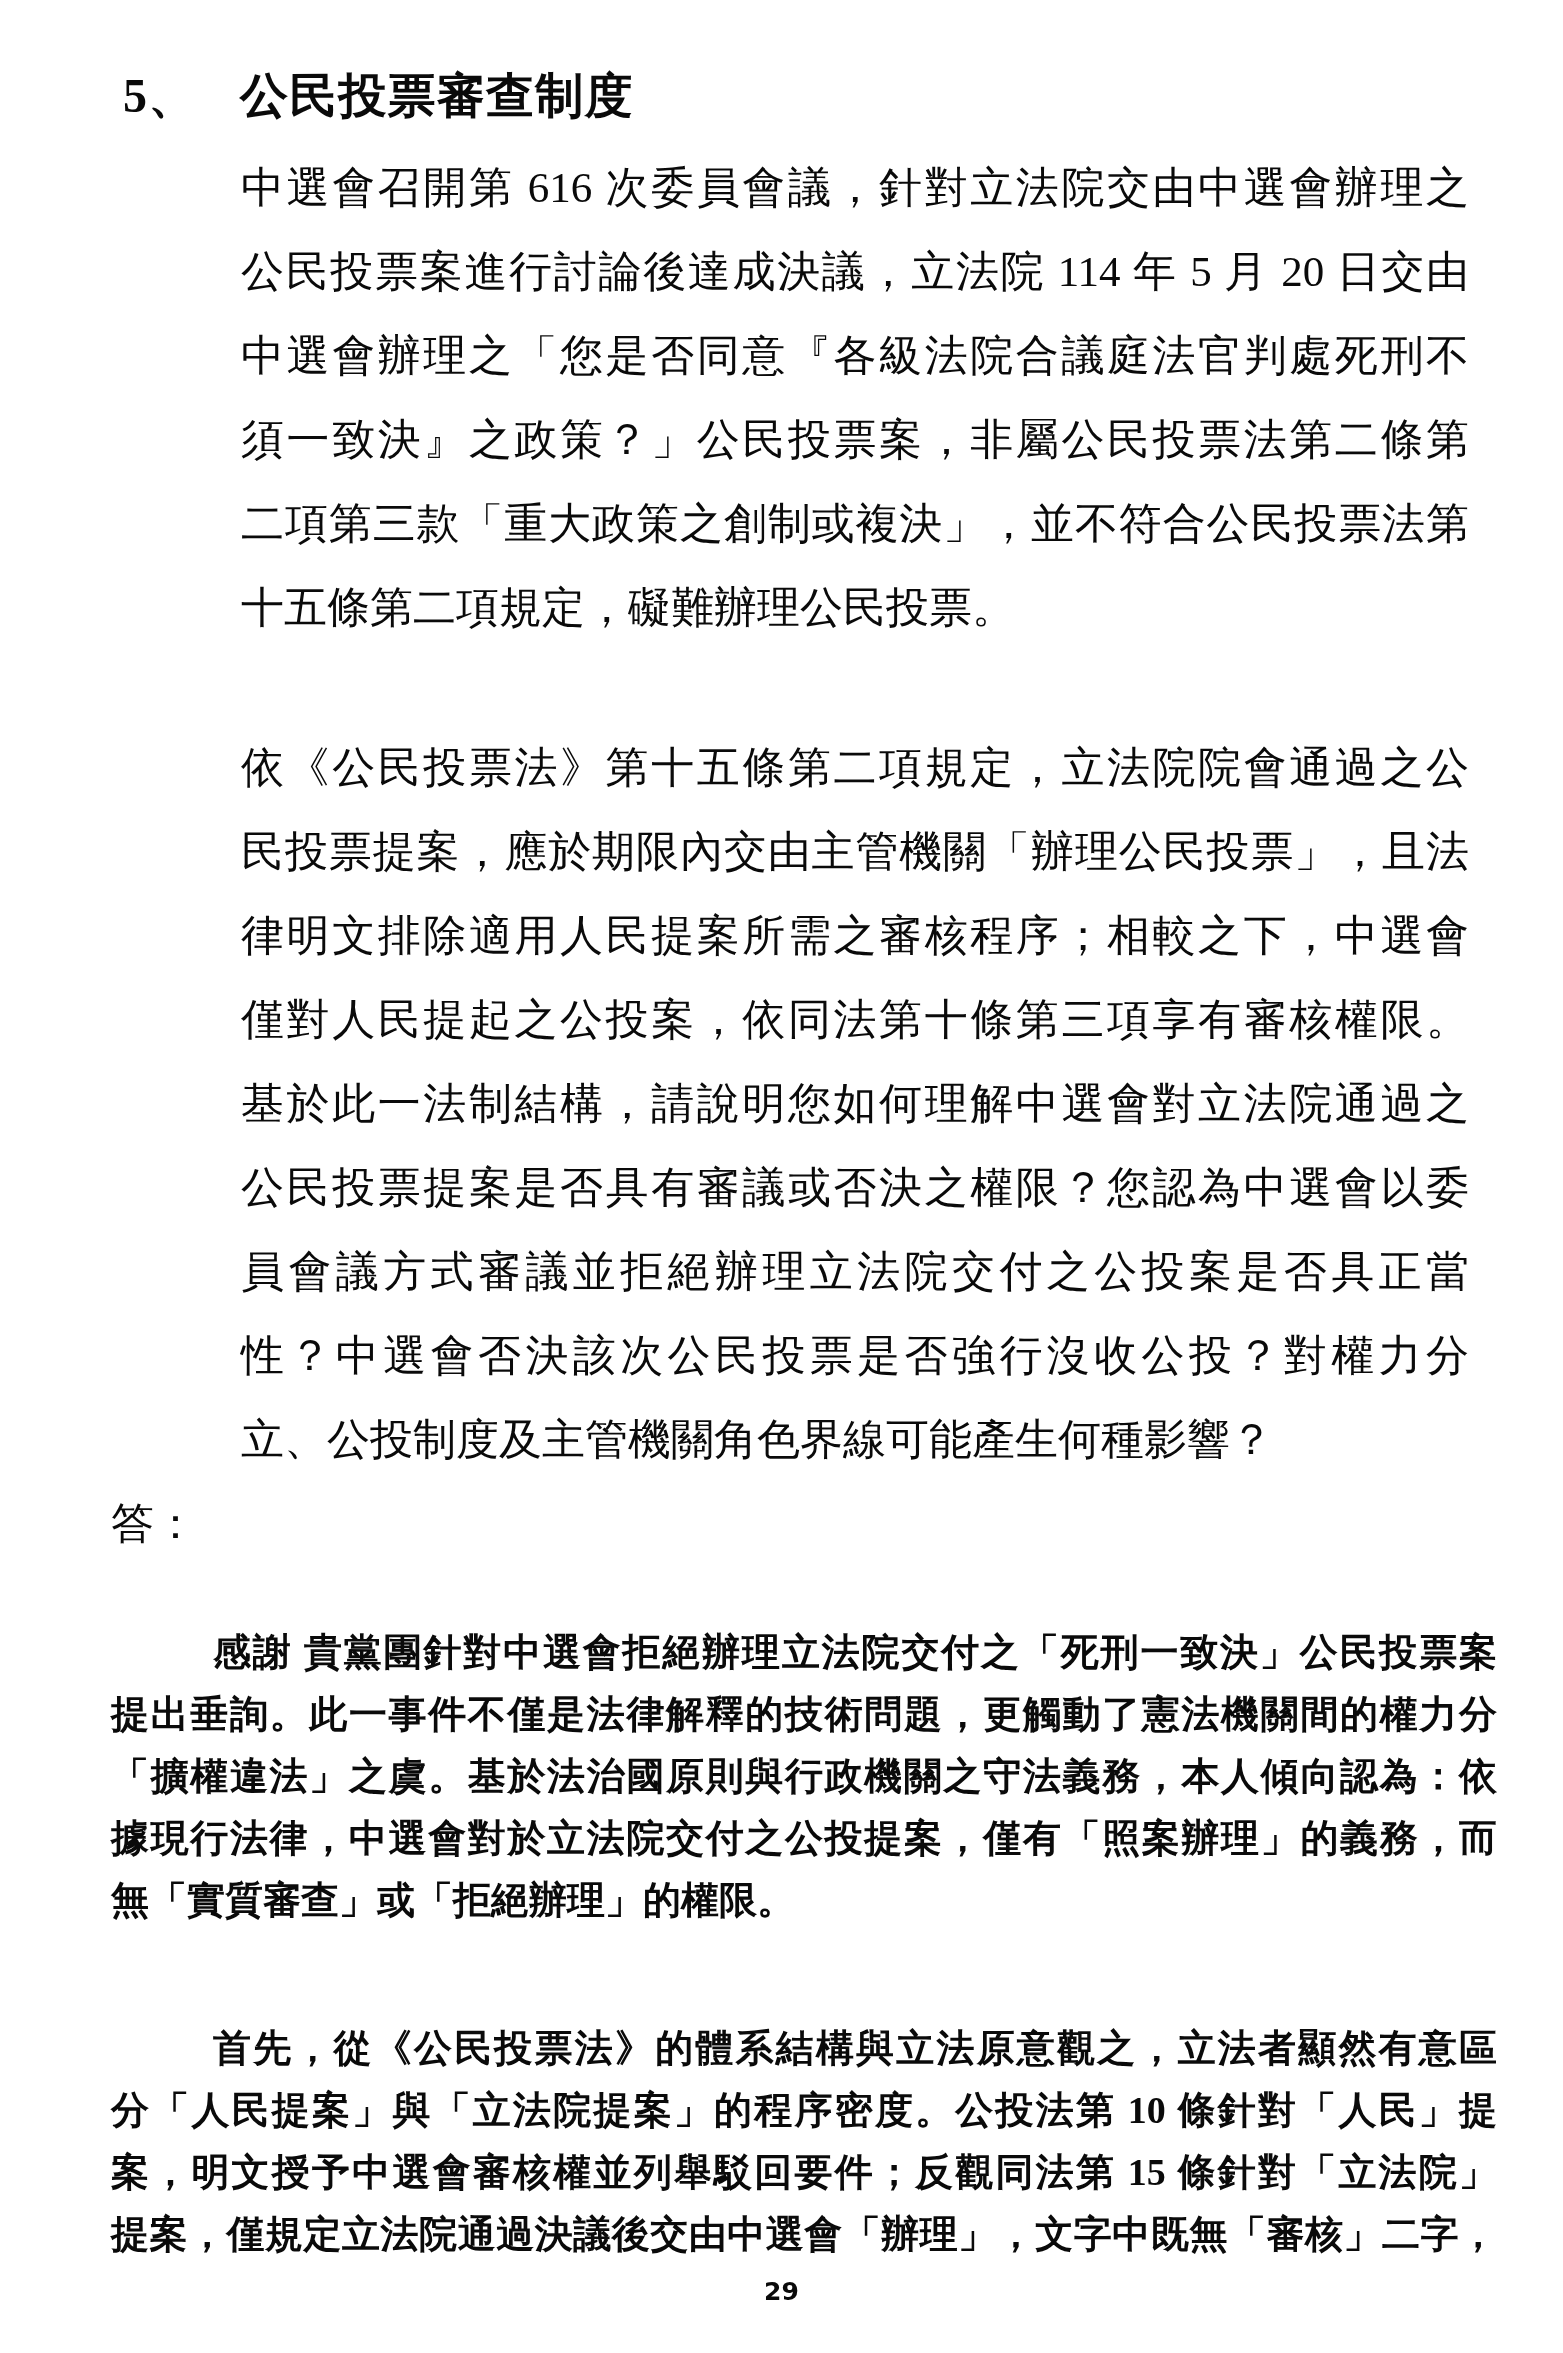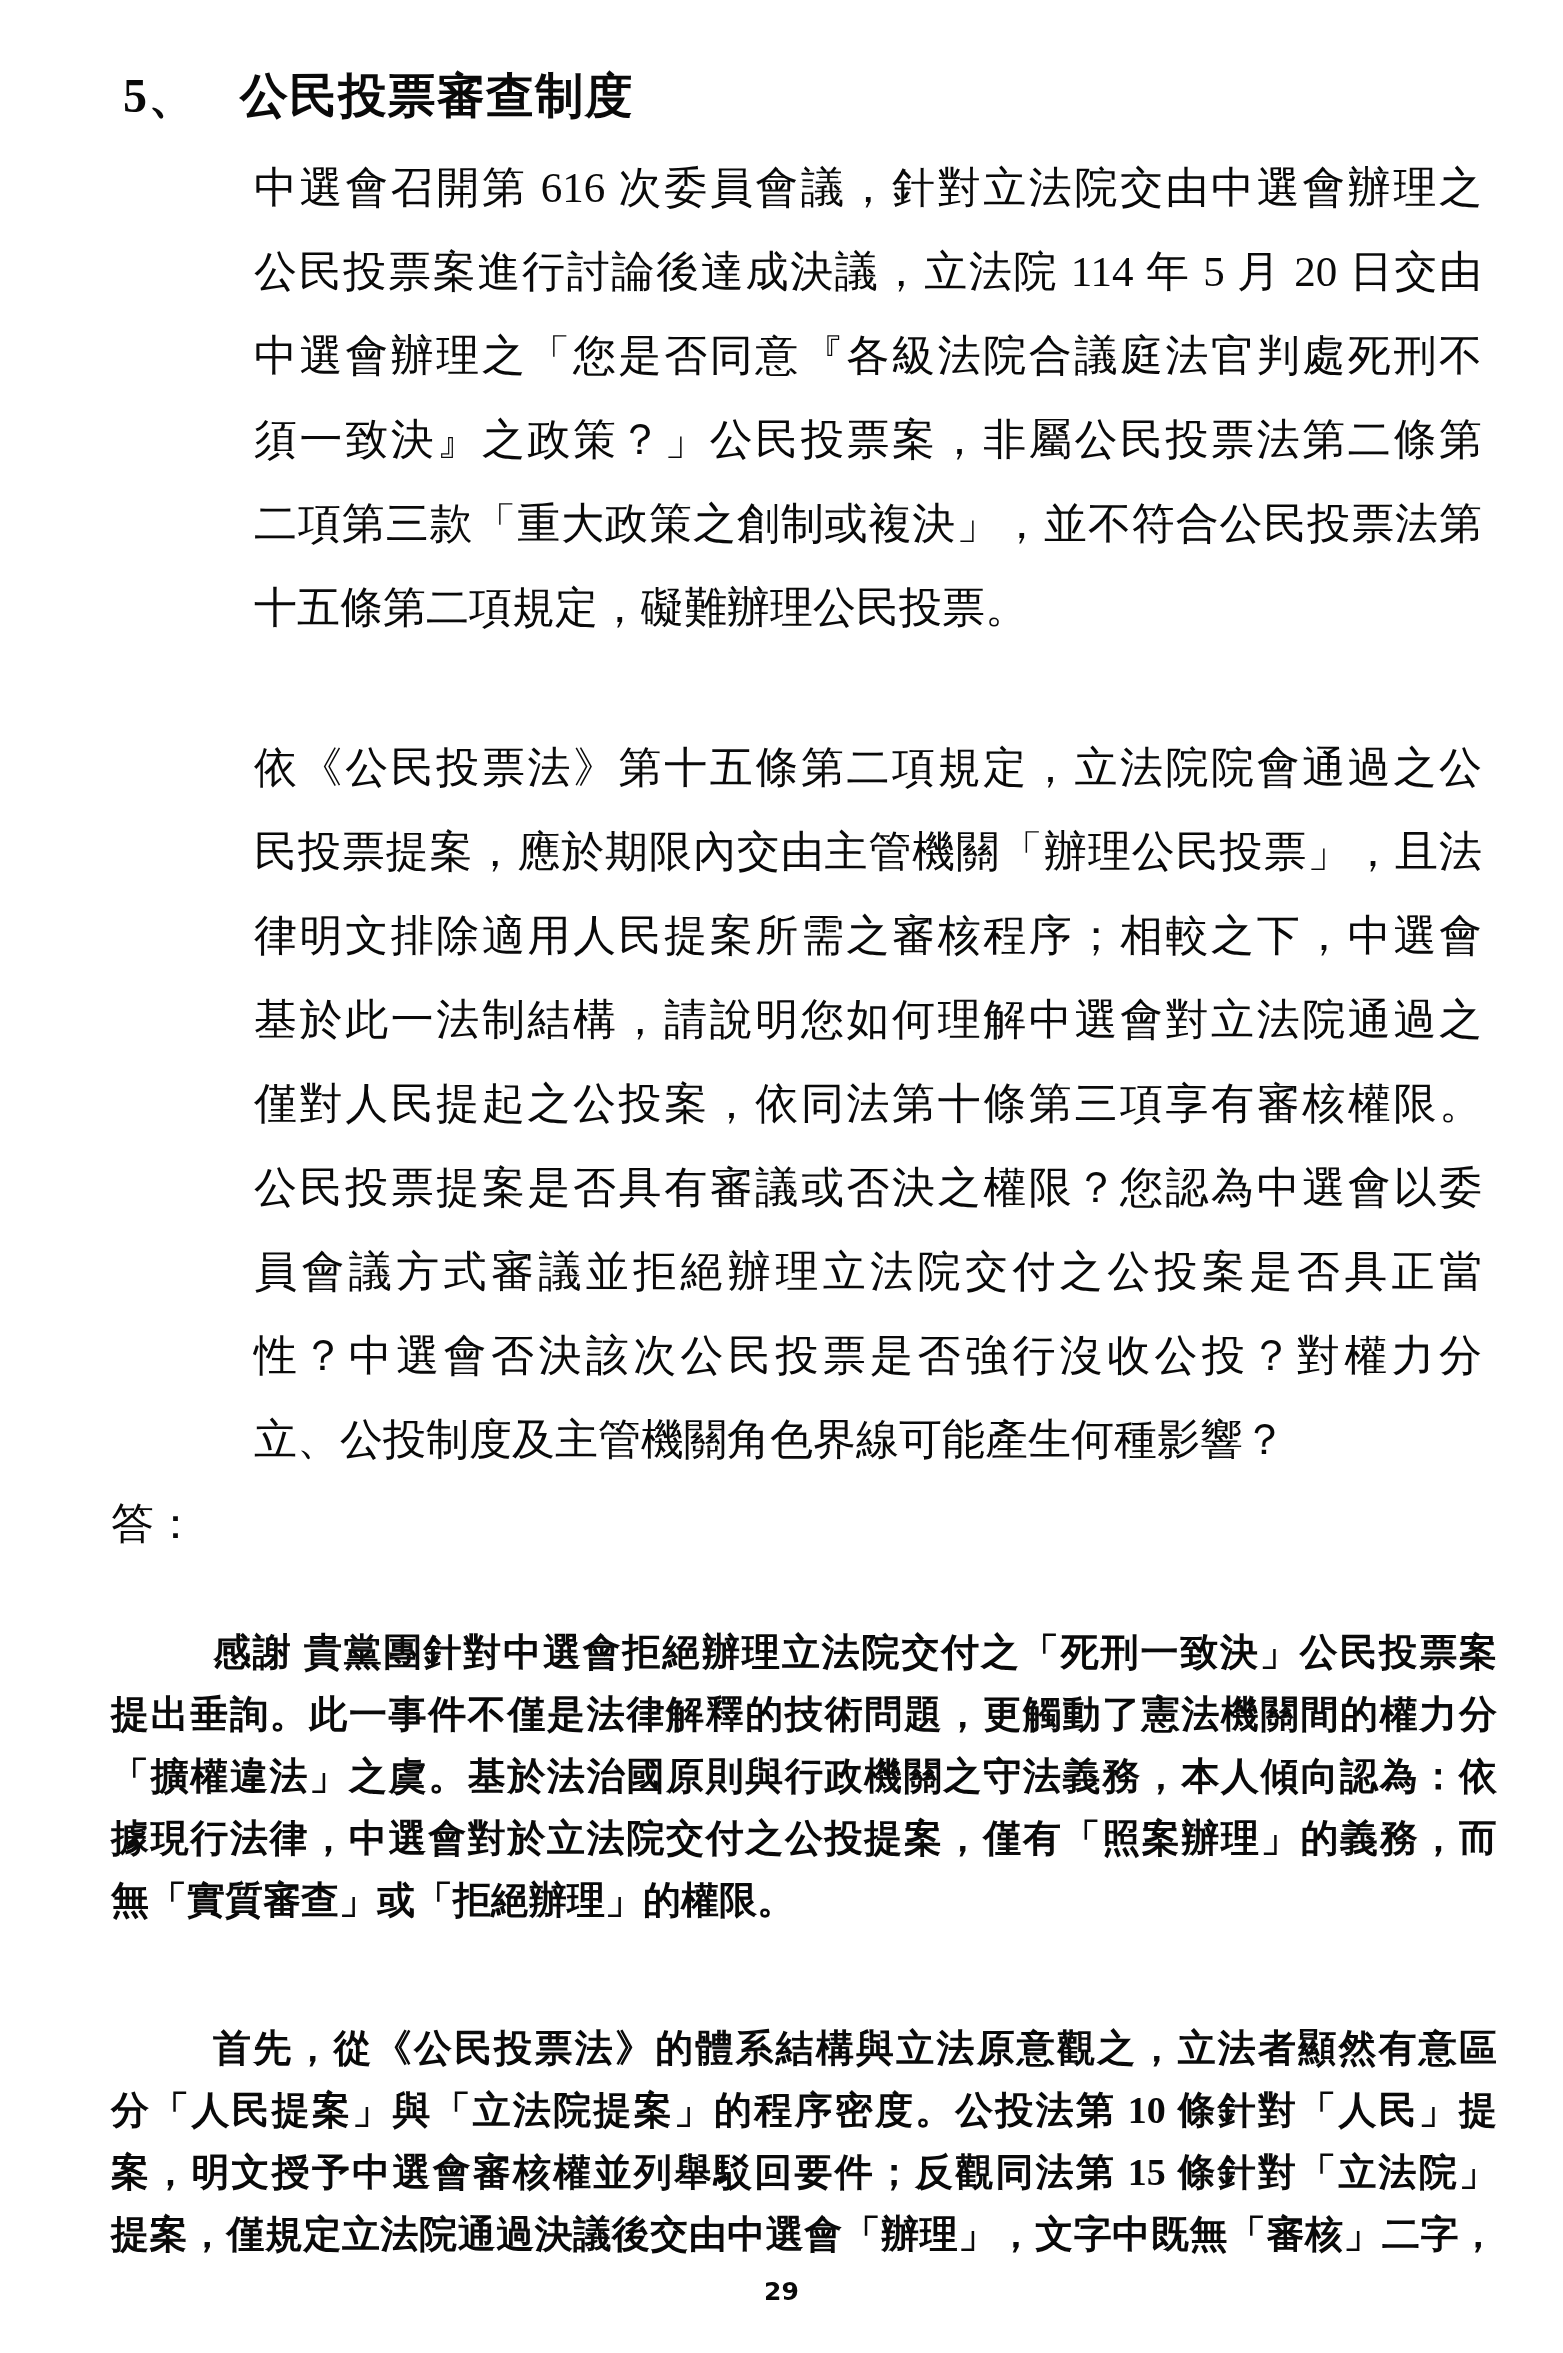--- a/index.html
+++ b/index.html
@@ -13,21 +13,21 @@
     overflow:hidden;
   }
   #heading{
     position:absolute;left:123px;top:67px;
     display:flex;align-items:flex-start;
     font-size:48px;font-weight:700;line-height:57px;
     letter-spacing:1.2px;
   }
   #heading .num{width:117px;}
   .qblock{
-    position:absolute;left:254px;width:1228px;
+    position:absolute;left:241px;width:1228px;
   }
   .q-line{
     height:84px;line-height:84px;font-size:43px;
     text-align:justify;text-align-last:justify;
     white-space:nowrap;
   }
   .q-line.no-fill{text-align:center;text-align-last:left;}
   #ans-label{
     position:absolute;left:111px;top:1482px;
     font-size:43px;line-height:84px;
@@ -66,22 +66,22 @@
     <div class="q-line">中選會辦理之「您是否同意『各級法院合議庭法官判處死刑不</div>
     <div class="q-line">須一致決』之政策？」公民投票案，非屬公民投票法第二條第</div>
     <div class="q-line">二項第三款「重大政策之創制或複決」，並不符合公民投票法第</div>
     <div class="q-line no-fill">十五條第二項規定，礙難辦理公民投票。</div>
   </div>
 
   <div class="qblock" style="top:726px;">
     <div class="q-line">依《公民投票法》第十五條第二項規定，立法院院會通過之公</div>
     <div class="q-line">民投票提案，應於期限內交由主管機關「辦理公民投票」，且法</div>
     <div class="q-line">律明文排除適用人民提案所需之審核程序；相較之下，中選會</div>
+    <div class="q-line">僅對人民提起之公投案，依同法第十條第三項享有審核權限。</div>
     <div class="q-line">基於此一法制結構，請說明您如何理解中選會對立法院通過之</div>
-    <div class="q-line">僅對人民提起之公投案，依同法第十條第三項享有審核權限。</div>
     <div class="q-line">公民投票提案是否具有審議或否決之權限？您認為中選會以委</div>
     <div class="q-line">員會議方式審議並拒絕辦理立法院交付之公投案是否具正當</div>
     <div class="q-line">性？中選會否決該次公民投票是否強行沒收公投？對權力分</div>
     <div class="q-line no-fill">立、公投制度及主管機關角色界線可能產生何種影響？</div>
   </div>
 
   <div id="ans-label">答：</div>
 
   <div class="ablock" style="top:1621px;">
     <div class="a-line indent">感謝 貴黨團針對中選會拒絕辦理立法院交付之「死刑一致決」公民投票案</div>

